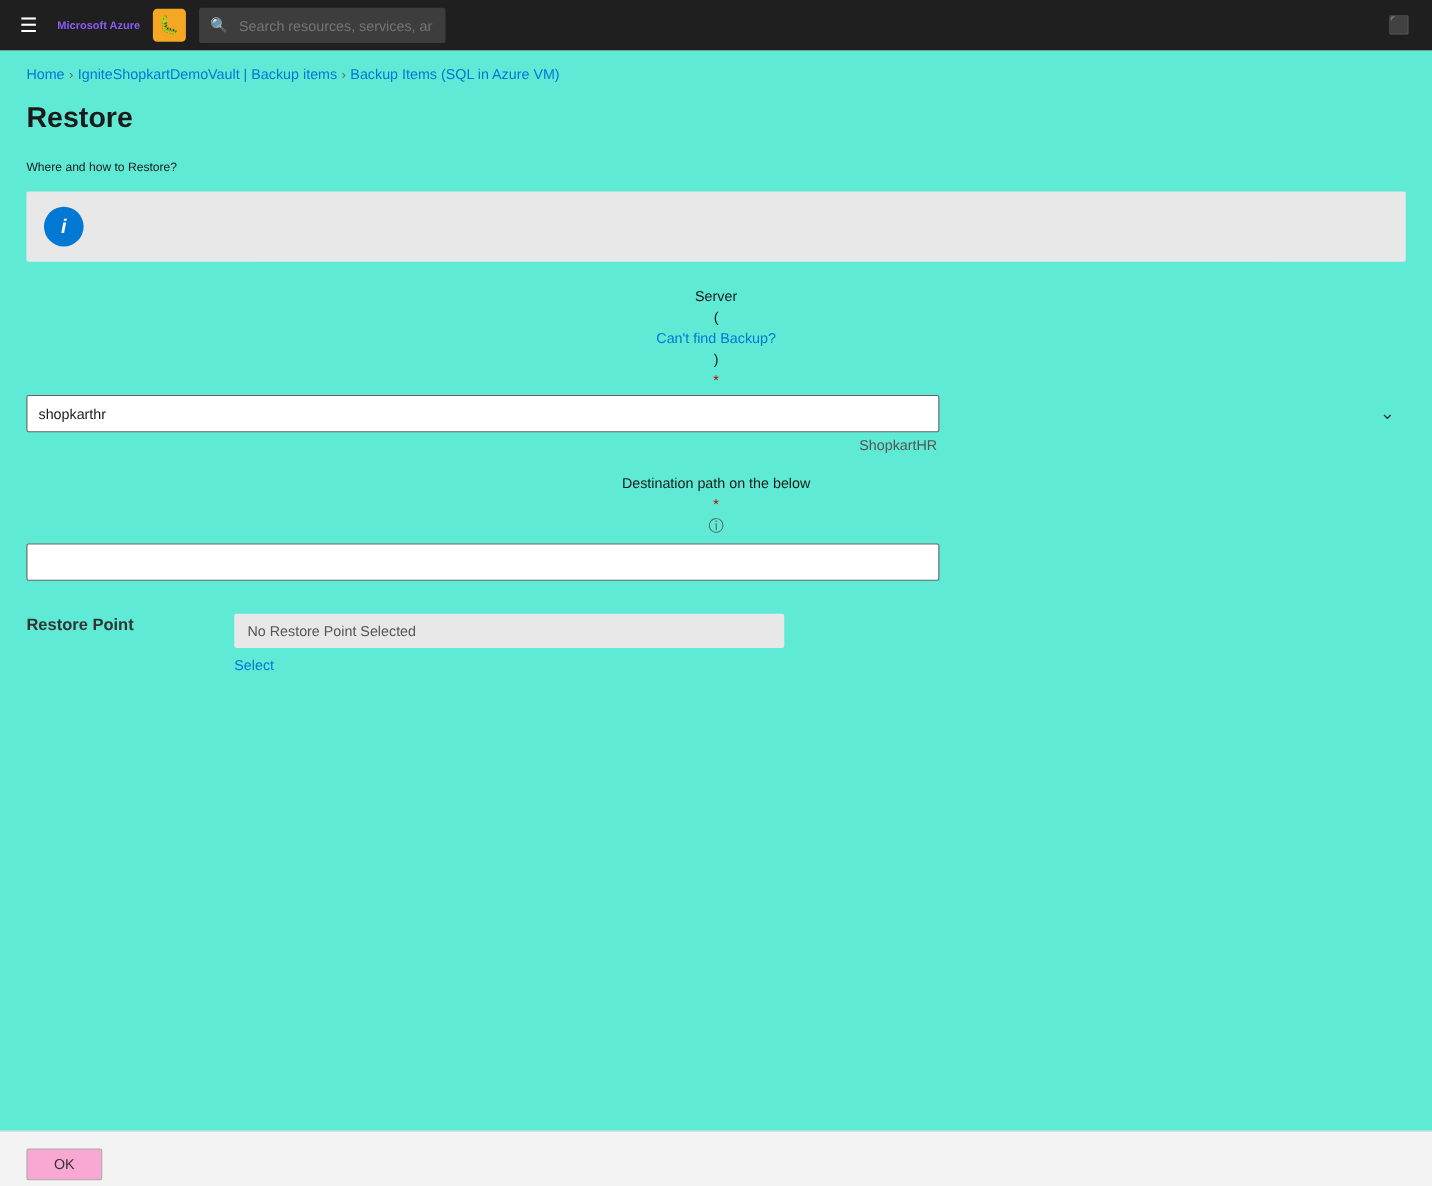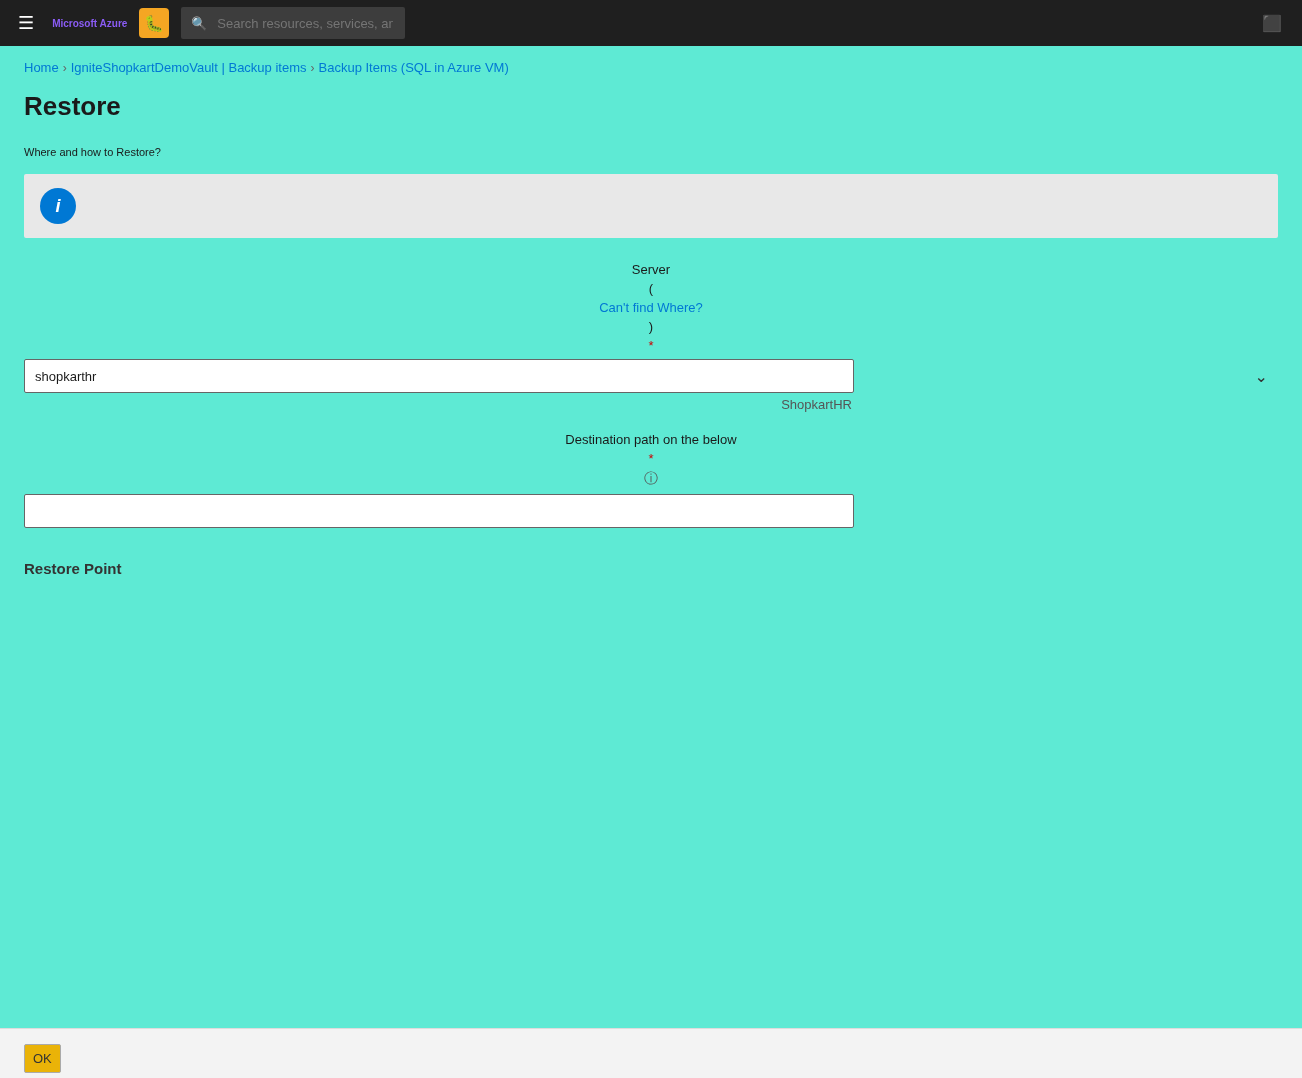--- a/index.html
+++ b/index.html
@@ -295,24 +295,24 @@
       background: #f3f3f3;
       border-top: 1px solid #ddd;
       height: 60px;
       display: flex;
       align-items: center;
       padding: 0 24px;
       position: sticky;
       bottom: 0;
     }
     .ok-btn {
-      background: #eab308;
+      background: #f9a8d4;
       border: 1.5px solid #aaa;
       border-radius: 2px;
-      padding: 6px 8px;
+      padding: 6px 24px;
       font-size: 13px;
       color: #333;
       cursor: pointer;
       font-weight: 400;
     }
   </style>
 </head>
 <body>
 
 <div class="topbar">
@@ -342,21 +342,21 @@
     <div class="section-heading">Where and how to Restore?</div>
 
 
     <div class="info-box">
       <div class="info-icon-circle">i</div>
     </div>
 
     <div class="form-group">
       <div class="field-label">
         <span>Server</span>
-        (<a class="link-blue">Can't find Where?</a>)
+        (<a class="link-blue">Can't find Backup?</a>)
         <span class="required-star">*</span>
       </div>
       <div class="select-wrapper">
         <select class="select-field">
           <option>shopkarthr</option>
           <option>ShopkartHR</option>
         </select>
         <span class="select-chevron">⌄</span>
       </div>
       <div class="dropdown-hint">ShopkartHR</div>
@@ -366,20 +366,24 @@
       <div class="field-label">
         <span>Destination path on the below</span>
         <span class="required-star">*</span>
         <span class="info-tooltip" title="Specify the destination path">ⓘ</span>
       </div>
       <input class="text-input" type="text" placeholder="" style="">
     </div>
 
     <div class="restore-point-section">
       <div class="restore-point-label">Restore Point</div>
+      <div class="restore-point-content">
+        <div class="restore-point-display">No Restore Point Selected</div>
+        <a class="restore-point-select-link">Select</a>
+      </div>
     </div>
 
   </div>
 </div>
 
 <div class="bottom-bar">
   <button class="ok-btn">OK</button>
 </div>
 
 </body></html>

